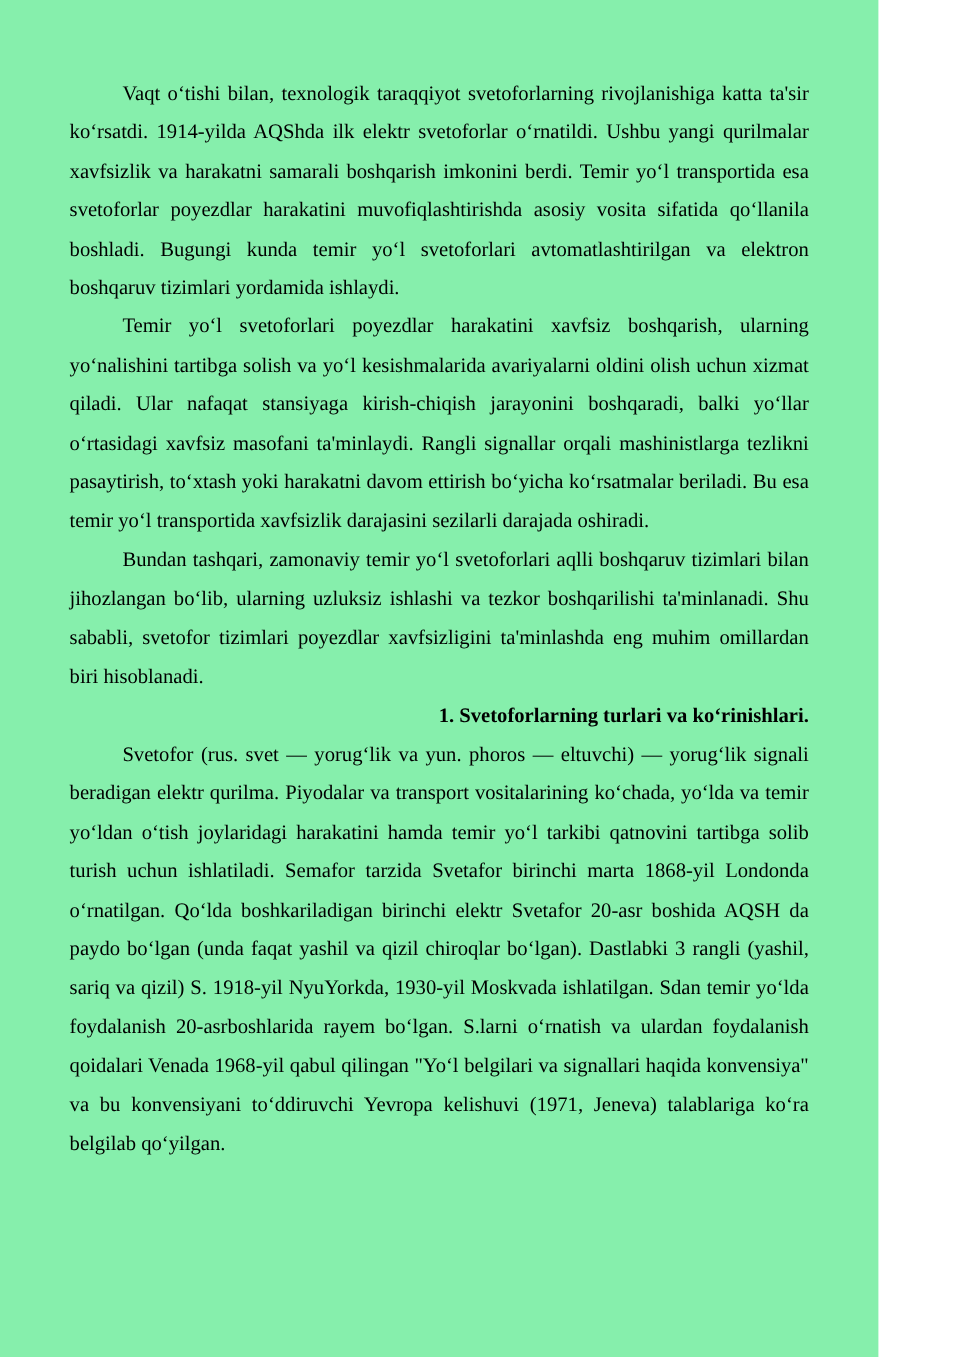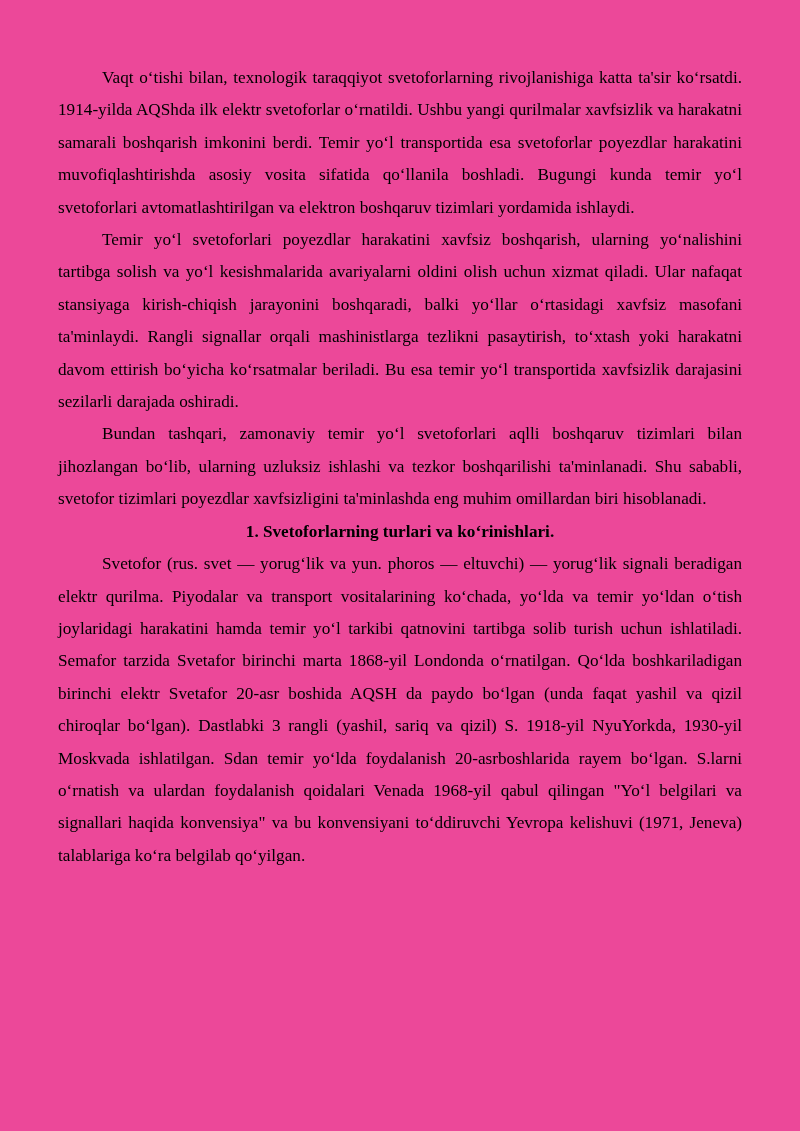--- a/index.html
+++ b/index.html
@@ -7,43 +7,43 @@
     padding: 0;
     background: #ffffff;
   }
   body {
     width: 800px;
     min-height: 1131px;
     font-family: "Liberation Serif", "DejaVu Serif", serif;
     color: #000000;
   }
   .page {
-    width: 800px;
+    width: 732px;
     min-height: 1131px;
     box-sizing: border-box;
     padding: 62px 58px 40px 58px;
-    background: #ec4899;
+    background: #86efac;
   }
   .doc-body {
     font-size: 17.2px;
     line-height: 32.4px;
     text-align: justify;
     text-justify: inter-word;
   }
   p.para {
     margin: 0;
     text-indent: 44px;
     text-align: justify;
   }
   h2.heading {
     margin: 0;
     font-size: 17.2px;
     line-height: 32.4px;
     font-weight: bold;
-    text-align: center;
+    text-align: right;
     text-indent: 0;
   }
   .heading-num {
     font-weight: bold;
   }
 </style>
 </head>
 <body>
 
 <div class="page">

